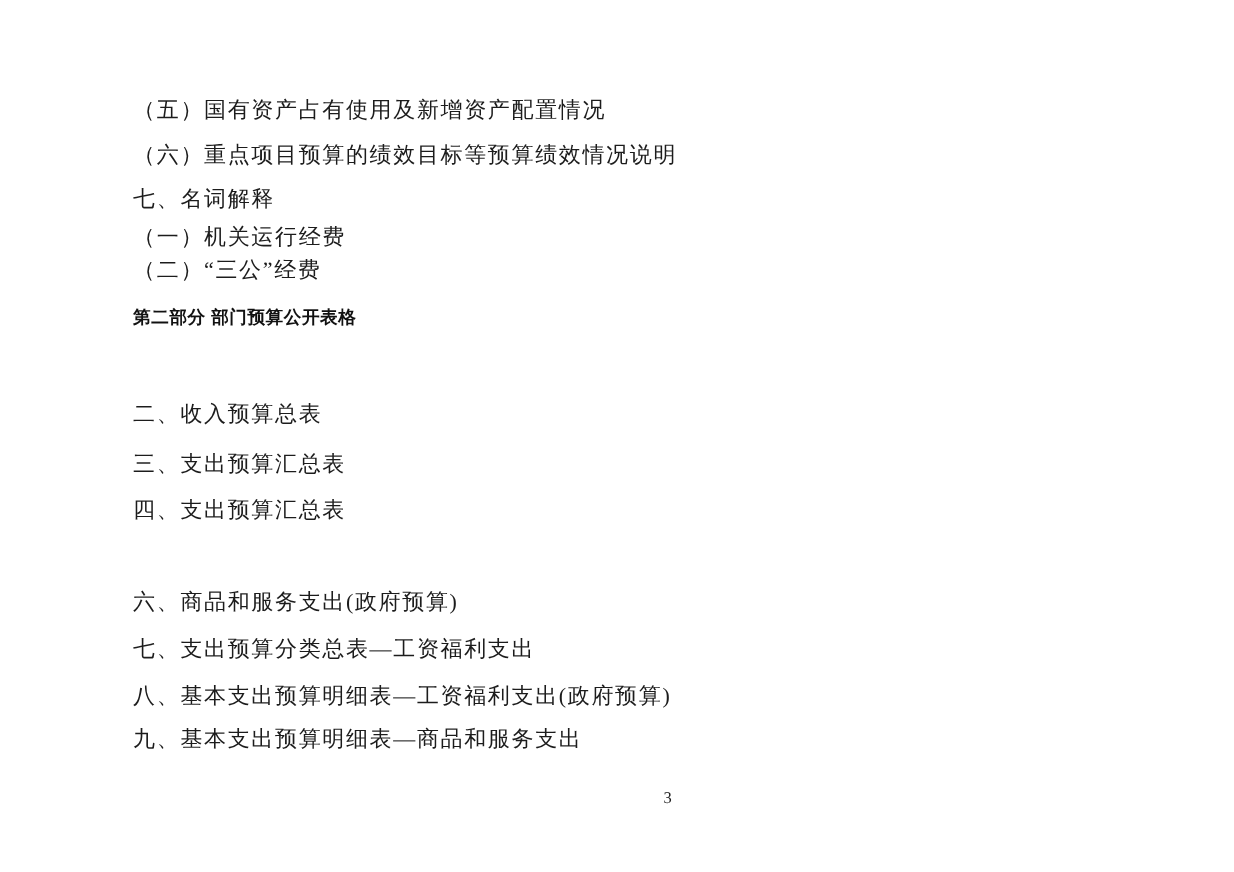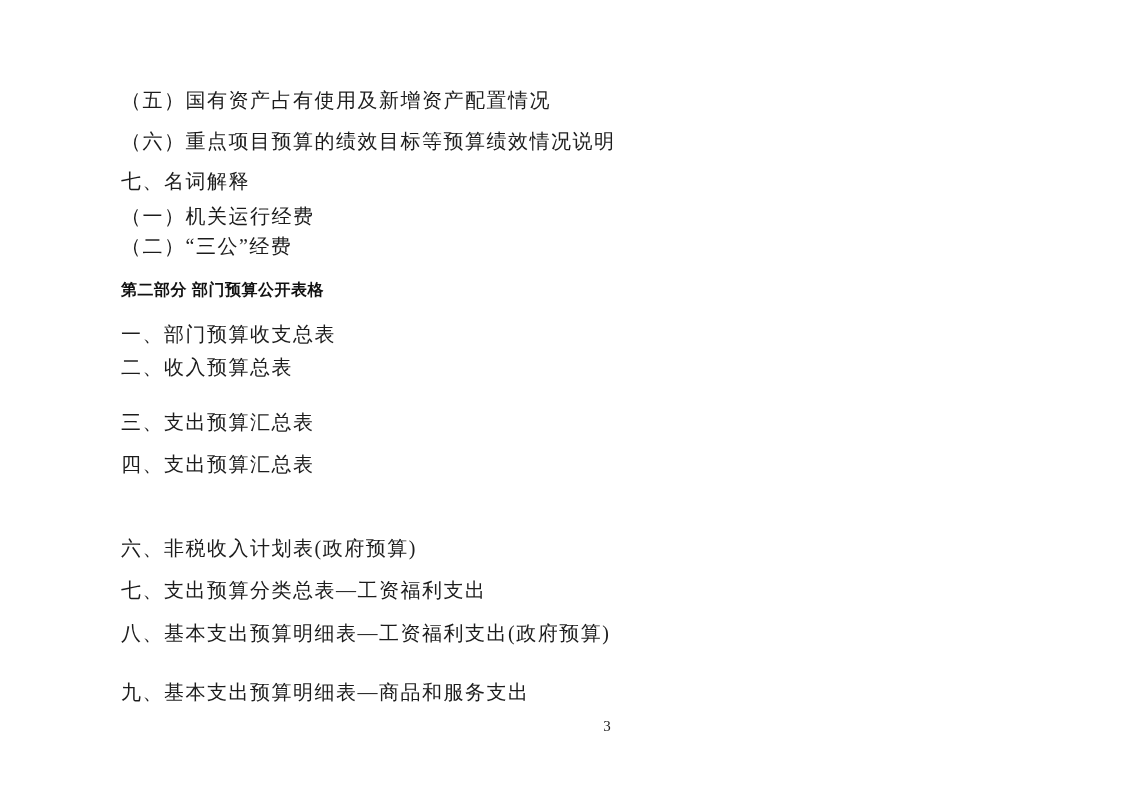--- a/index.html
+++ b/index.html
@@ -51,24 +51,23 @@
 <div class="page">
 
   <div class="line body-line" style="top:86px">（五）国有资产占有使用及新增资产配置情况</div>
   <div class="line body-line" style="top:127px">（六）重点项目预算的绩效目标等预算绩效情况说明</div>
   <div class="line body-line" style="top:202px">（一）机关运行经费</div>
   <div class="line body-line" style="top:167px">七、名词解释</div>
   <div class="line body-line" style="top:232px">（二）“三公”经费</div>
 
   <div class="line heading-line" style="top:276px">第二部分 部门预算公开表格</div>
 
-  <div class="line body-line" style="top:320px">一、部门预算收支总表</div>
-  <div class="line body-line" style="top:353px">二、收入预算总表</div>
+  <div class="line body-line" style="top:363px">二、收入预算总表</div>
   <div class="line body-line" style="top:408px">三、支出预算汇总表</div>
   <div class="line body-line" style="top:450px">四、支出预算汇总表</div>
-  <div class="line body-line" style="top:534px">六、非税收入计划表(政府预算)</div>
+  <div class="line body-line" style="top:534px">六、商品和服务支出(政府预算)</div>
   <div class="line body-line" style="top:576px">七、支出预算分类总表—工资福利支出</div>
   <div class="line body-line" style="top:619px">八、基本支出预算明细表—工资福利支出(政府预算)</div>
-  <div class="line body-line" style="top:678px">九、基本支出预算明细表—商品和服务支出</div>
+  <div class="line body-line" style="top:658px">九、基本支出预算明细表—商品和服务支出</div>
 
   <div class="page-number">3</div>
 
 </div>
 
 </body></html>

